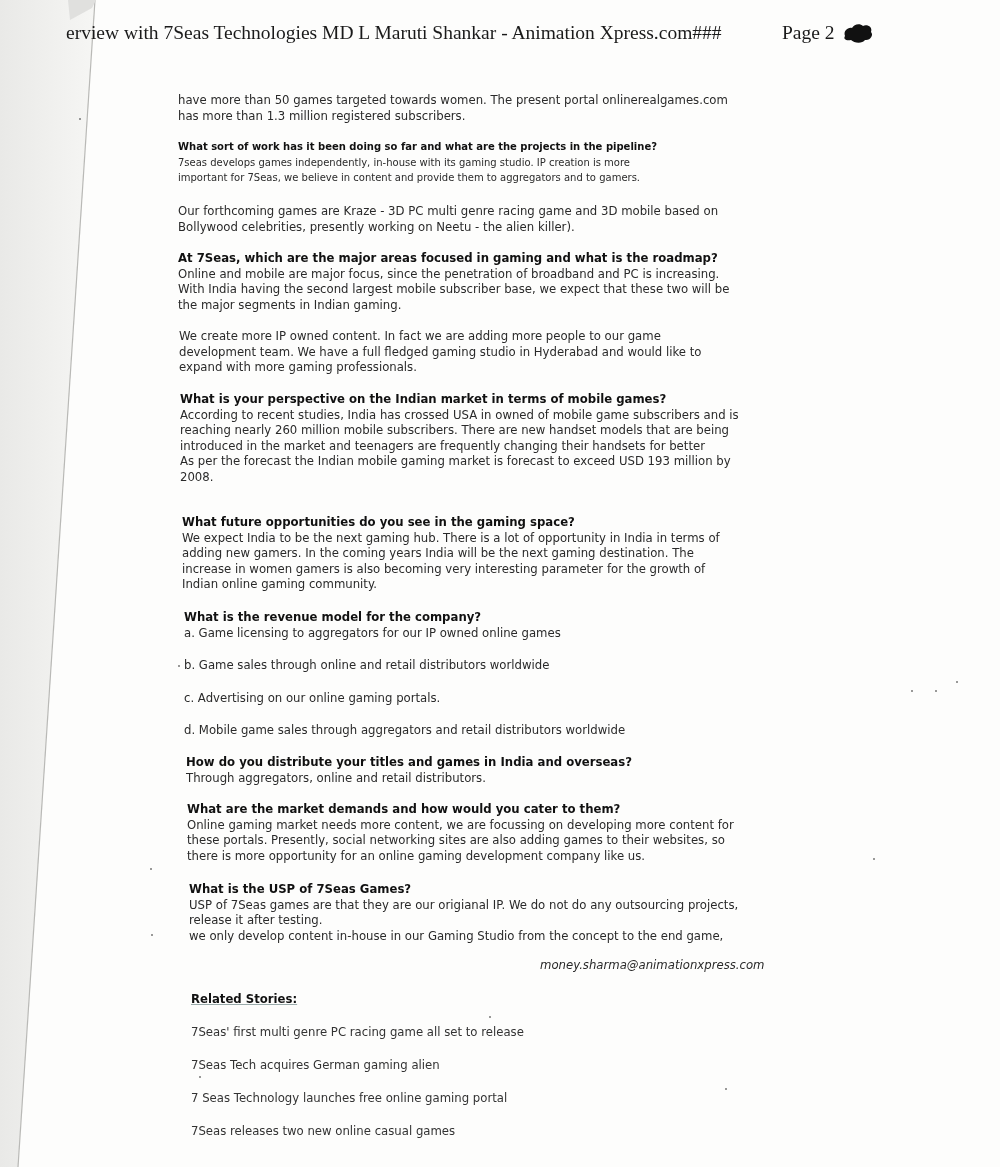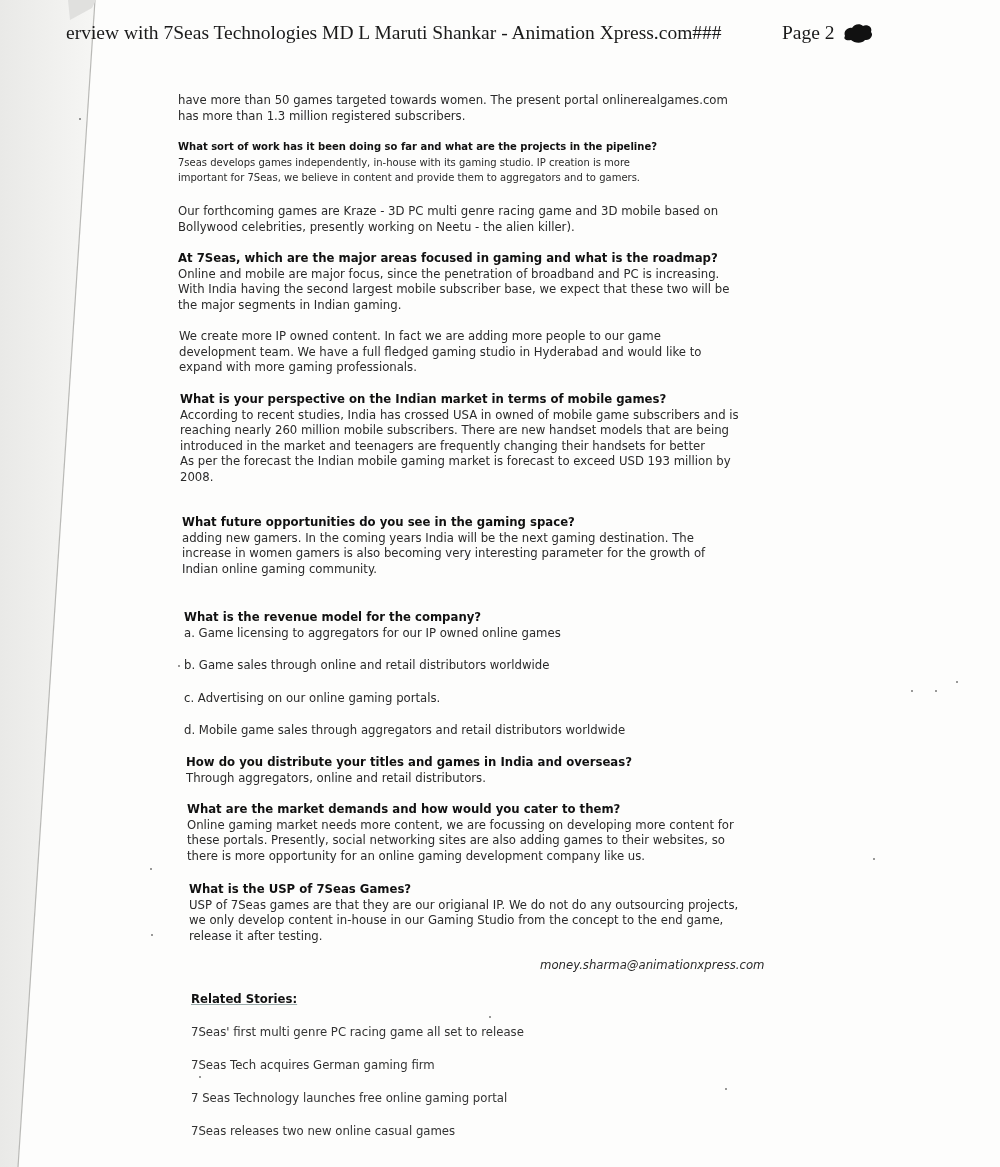--- a/index.html
+++ b/index.html
@@ -137,20 +137,21 @@
   <div class="q">What is your perspective on the Indian market in terms of mobile games?</div>
   <div class="a">According to recent studies, India has crossed USA in owned of mobile game subscribers and is</div>
   <div class="a">reaching nearly 260 million mobile subscribers. There are new handset models that are being</div>
   <div class="a">introduced in the market and teenagers are frequently changing their handsets for better</div>
   <div class="a">As per the forecast the Indian mobile gaming market is forecast to exceed USD 193 million by</div>
   <div class="a">2008.</div>
 </div>
 
 <div class="abs" style="left:182px; top:515px; font-size:11.7px; line-height:15.6px; width:620px;">
   <div class="q">What future opportunities do you see in the gaming space?</div>
+  <div class="a">We expect India to be the next gaming hub. There is a lot of opportunity in India in terms of</div>
   <div class="a">adding new gamers. In the coming years India will be the next gaming destination. The</div>
   <div class="a">increase in women gamers is also becoming very interesting parameter for the growth of</div>
   <div class="a">Indian online gaming community.</div>
 </div>
 
 <div class="abs" style="left:184px; top:610px; font-size:11.7px; line-height:15.6px; width:620px;">
   <div class="q">What is the revenue model for the company?</div>
   <div class="a">a. Game licensing to aggregators for our IP owned online games</div>
   <div class="a" style="margin-top:17px;">b. Game sales through online and retail distributors worldwide</div>
   <div class="a" style="margin-top:17px;">c. Advertising on our online gaming portals.</div>
@@ -165,29 +166,29 @@
 <div class="abs" style="left:187px; top:802px; font-size:11.7px; line-height:15.6px; width:620px;">
   <div class="q">What are the market demands and how would you cater to them?</div>
   <div class="a">Online gaming market needs more content, we are focussing on developing more content for</div>
   <div class="a">these portals. Presently, social networking sites are also adding games to their websites, so</div>
   <div class="a">there is more opportunity for an online gaming development company like us.</div>
 </div>
 
 <div class="abs" style="left:189px; top:882px; font-size:11.7px; line-height:15.6px; width:620px;">
   <div class="q">What is the USP of 7Seas Games?</div>
   <div class="a">USP of 7Seas games are that they are our origianal IP. We do not do any outsourcing projects,</div>
+  <div class="a">release it after testing.</div>
   <div class="a">we only develop content in-house in our Gaming Studio from the concept to the end game,</div>
-  <div class="a">release it after testing.</div>
 </div>
 
 <div class="email">money.sharma@animationxpress.com</div>
 
 <div class="related-title">Related Stories:</div>
 <div class="story" style="top:1025px;">7Seas' first multi genre PC racing game all set to release</div>
-<div class="story" style="top:1058px;">7Seas Tech acquires German gaming firm</div>
+<div class="story" style="top:1058px;">7Seas Tech acquires German gaming alien</div>
 <div class="story" style="top:1091px;text-align:right;">7 Seas Technology launches free online gaming portal</div>
 <div class="story" style="top:1124px;">7Seas releases two new online casual games</div>
 
 <div class="speck" style="left:79px; top:118px;"></div>
 <div class="speck" style="left:178px; top:665px;"></div>
 <div class="speck" style="left:911px; top:690px;"></div>
 <div class="speck" style="left:935px; top:690px;"></div>
 <div class="speck" style="left:956px; top:681px;"></div>
 <div class="speck" style="left:873px; top:858px;"></div>
 <div class="speck" style="left:150px; top:868px;"></div>

